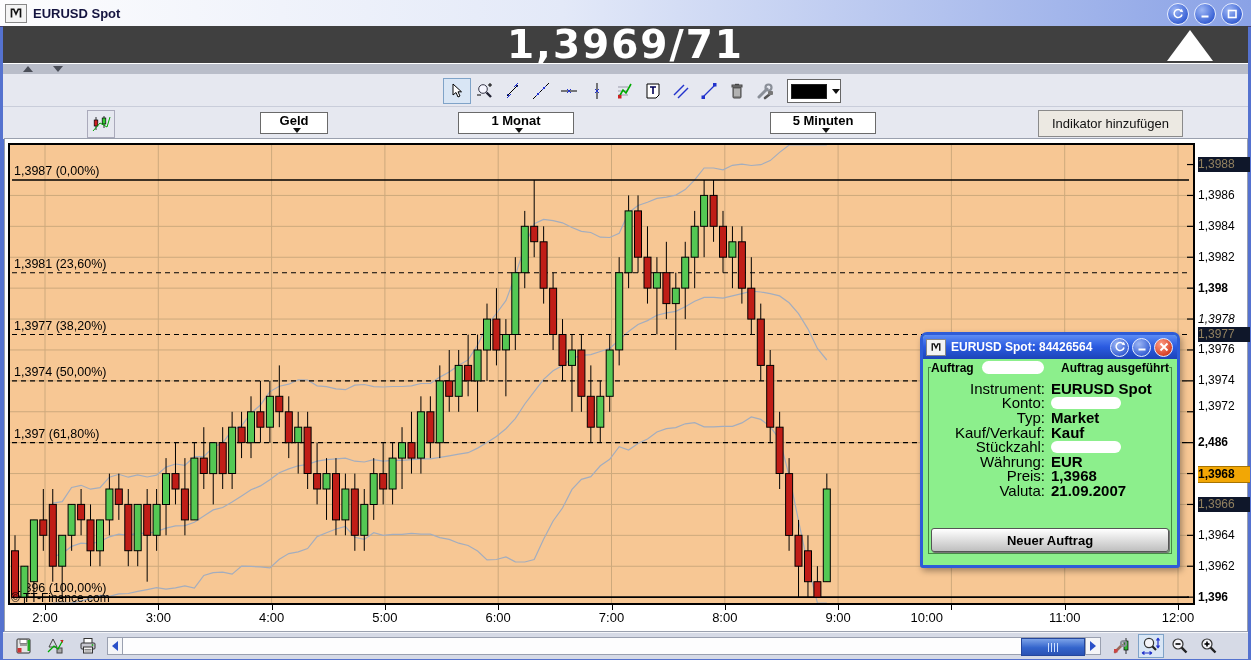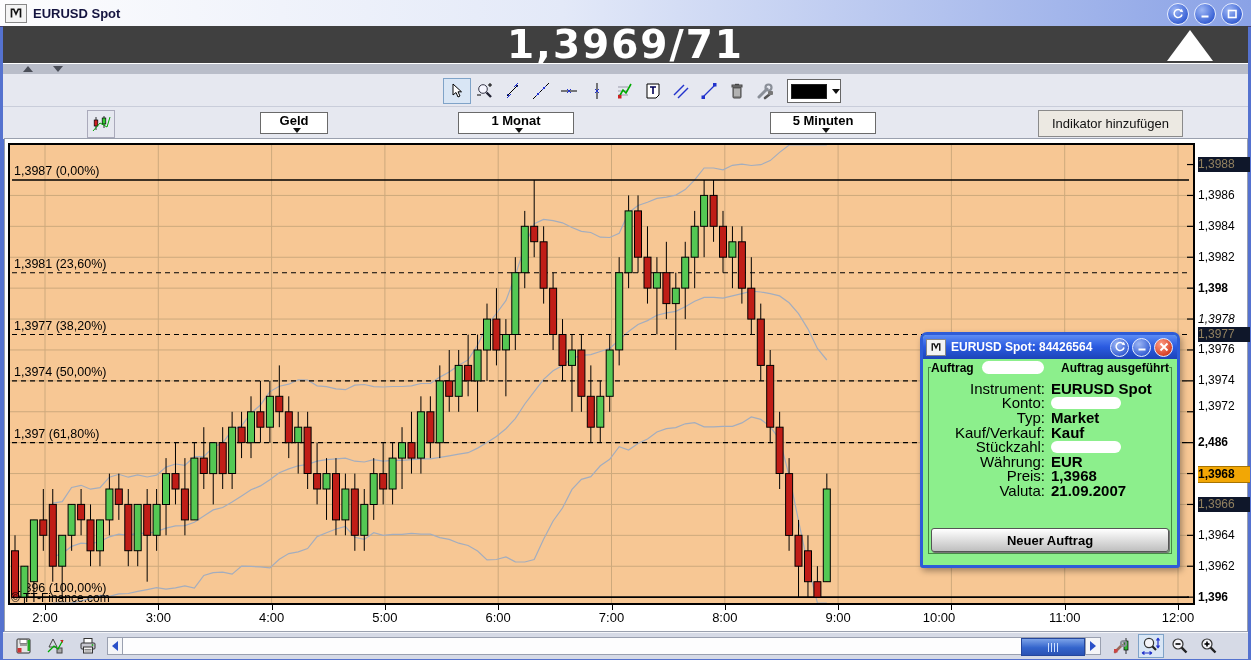--- a/index.html
+++ b/index.html
@@ -534,21 +534,21 @@
     <div class="xlab" style="left: 361.9px;">5:00</div>
     <div class="xtick" style="left: 384.9px;"></div>
     <div class="xlab" style="left: 475.2px;">6:00</div>
     <div class="xtick" style="left: 498.2px;"></div>
     <div class="xlab" style="left: 588.5px;">7:00</div>
     <div class="xtick" style="left: 611.5px;"></div>
     <div class="xlab" style="left: 701.8px;">8:00</div>
     <div class="xtick" style="left: 724.8px;"></div>
     <div class="xlab" style="left: 815.1px;">9:00</div>
     <div class="xtick" style="left: 838.1px;"></div>
-    <div class="xlab" style="left: 916px;">10:00</div>
+    <div class="xlab" style="left: 897px; text-align: right;">10:00</div>
     <div class="xtick" style="left: 951.4px;"></div>
     <div class="xlab" style="left: 1041.7px;">11:00</div>
     <div class="xtick" style="left: 1064.7px;"></div>
     <div class="xlab" style="left: 1155px;">12:00</div>
     <div class="xtick" style="left: 1178px;"></div>
   </div>
 
 <div class="abs" id="dialog">
   <div id="dlg-title">
     <span class="mlogo">

